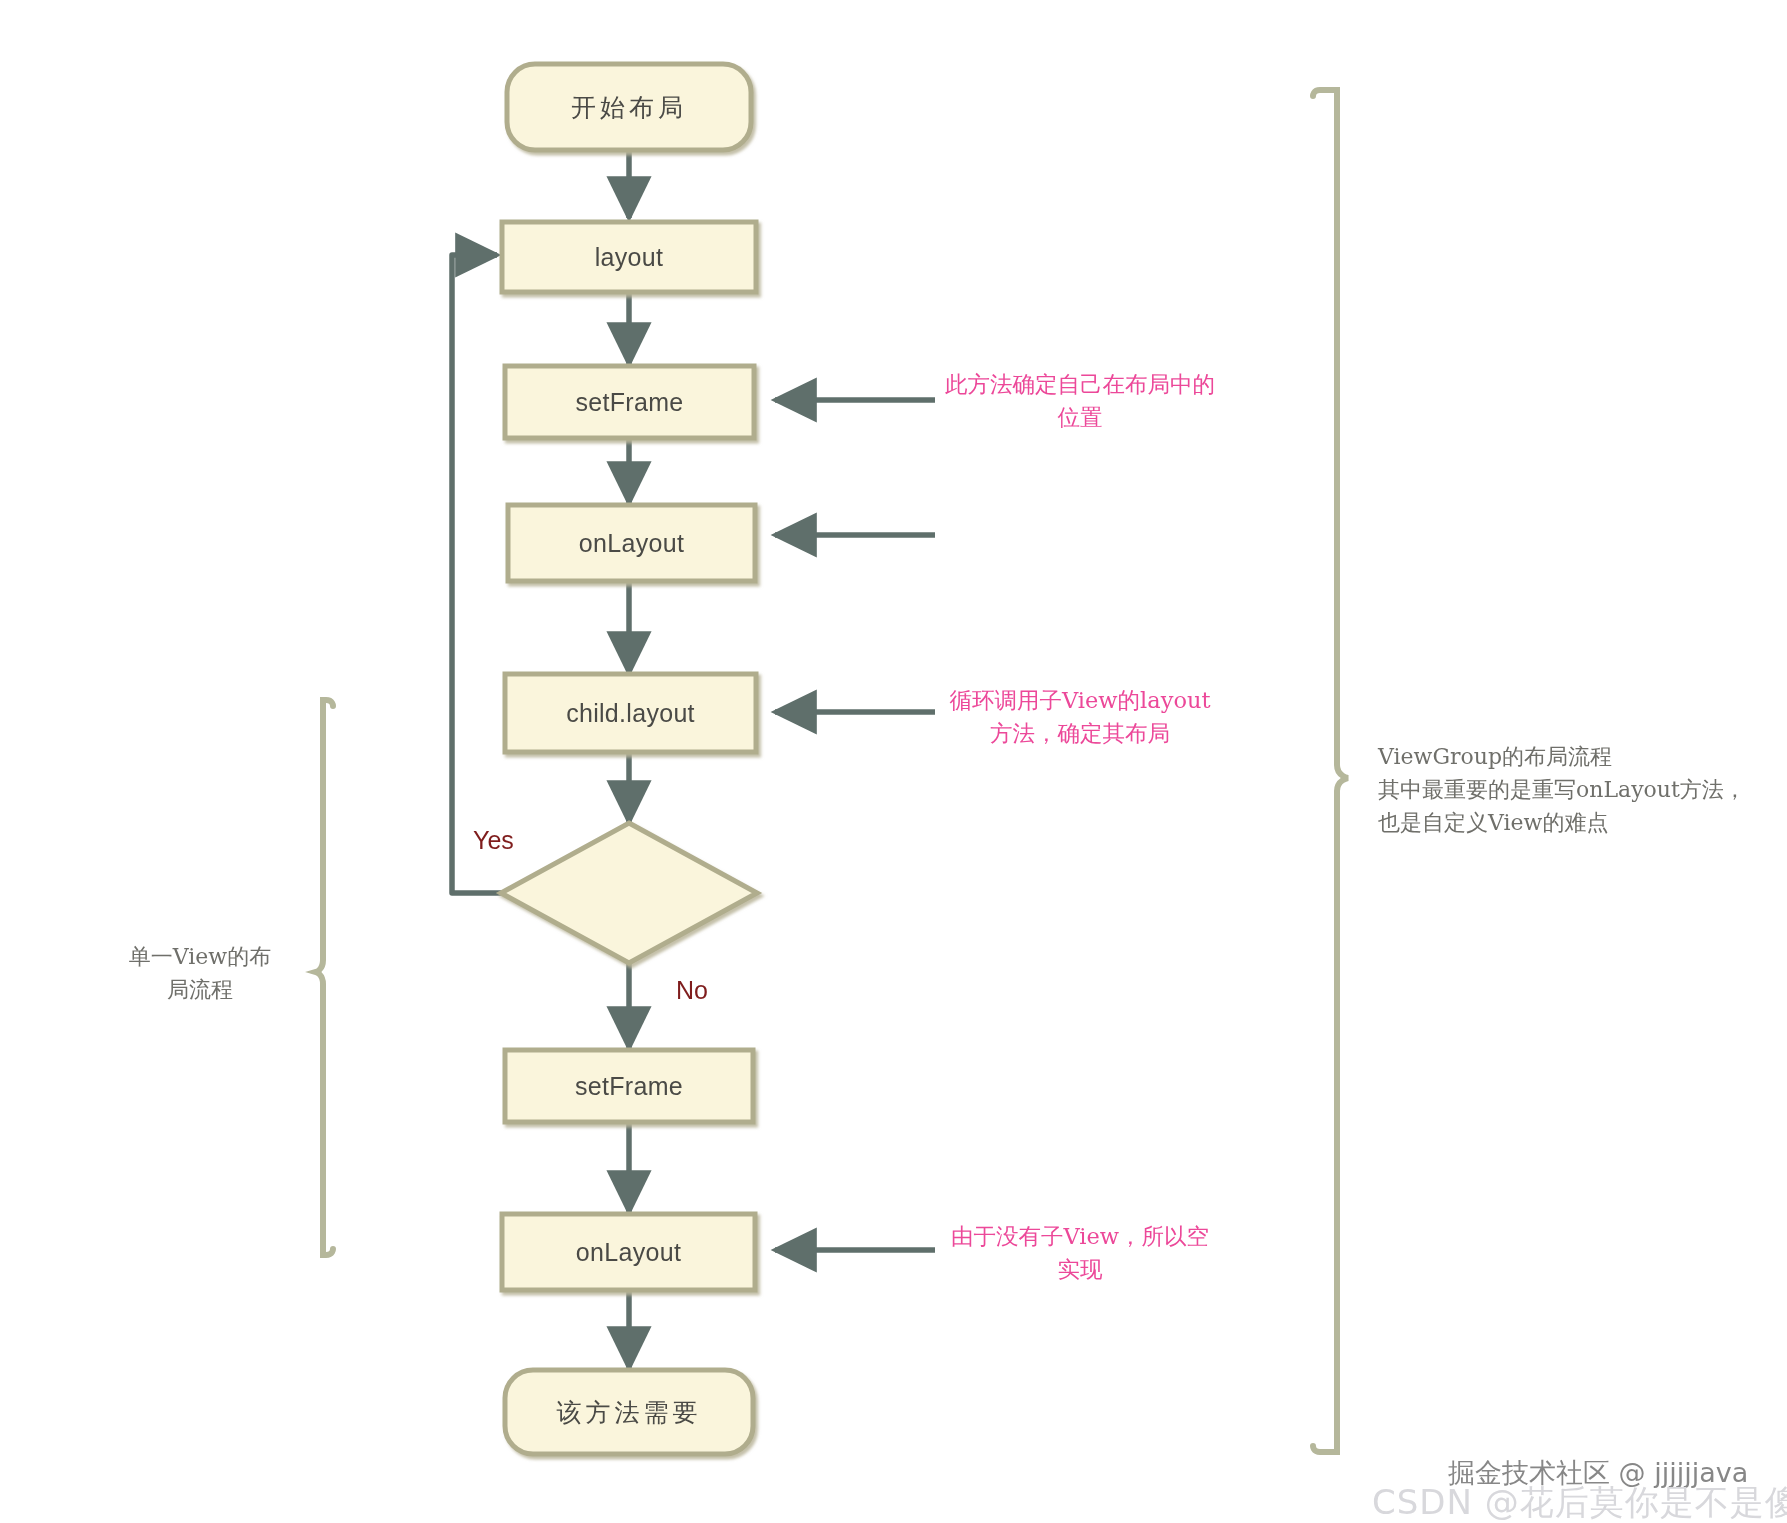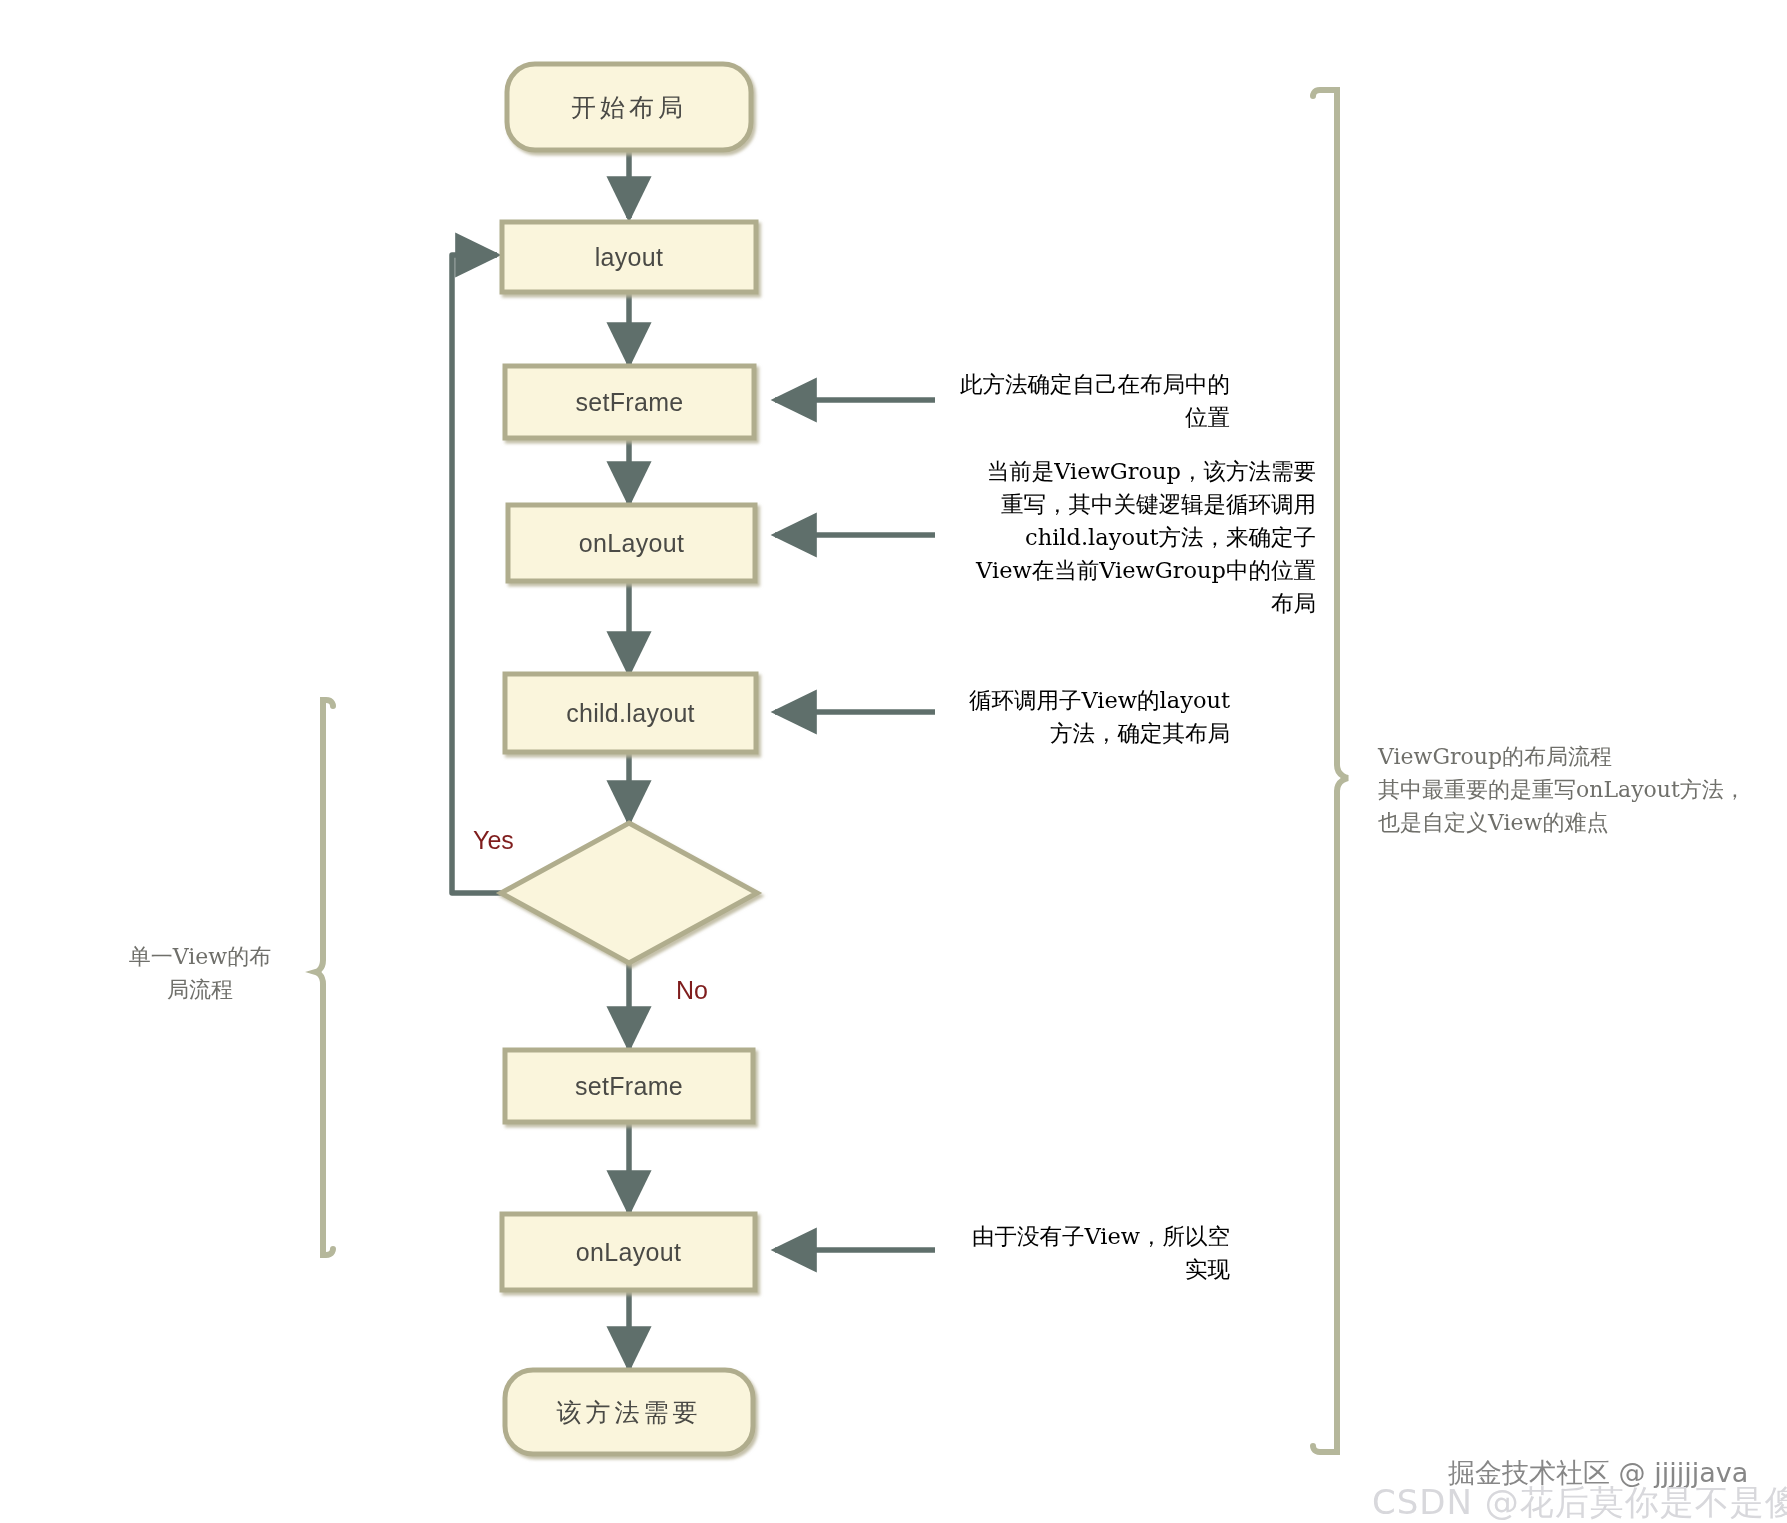--- a/index.html
+++ b/index.html
@@ -47,25 +47,25 @@
     font-size: 25px;
   }
   .node-label.mixed {
     font-family: "DejaVu Serif", serif;
     font-size: 24px;
     letter-spacing: 1px;
   }
   
   .annotation {
     position: absolute;
-    color: #000000;
+    color: #ec4899;
     font-family: "DejaVu Serif", serif;
     font-size: 22.5px;
     line-height: 33px;
-    text-align: right;
+    text-align: center;
     white-space: pre-line;
     pointer-events: none;
   }
   .brace-label {
     position: absolute;
     color: #6f6f6a;
     font-family: "DejaVu Serif", serif;
     font-size: 22px;
     line-height: 33px;
     white-space: pre-line;
@@ -209,25 +209,20 @@
 
   <div class="node-label cjk" style="left:505px; top:1370px; width:248px; height:84px;">该方法需要</div>
 
   <div class="edge-label" style="left:473px; top:826px;">Yes</div>
 
   <div class="edge-label" style="left:676px; top:976px;">No</div>
 
   <div class="annotation" style="left:930px; top:368px; width:300px;">此方法确定自己在布局中的
 位置</div>
 
-  <div class="annotation" style="left:916px; top:455px; width:400px;">当前是ViewGroup，该方法需要
-重写，其中关键逻辑是循环调用
-child.layout方法，来确定子
-View在当前ViewGroup中的位置
-布局</div>
 
   <div class="annotation" style="left:930px; top:1220px; width:300px;">由于没有子View，所以空
 实现</div>
 
   <div class="annotation" style="left:930px; top:684px; width:300px;">循环调用子View的layout
 方法，确定其布局</div>
 
   <div class="brace-label left" style="left:1378px; top:740px; width:390px;">ViewGroup的布局流程
 其中最重要的是重写onLayout方法，
 也是自定义View的难点</div>

